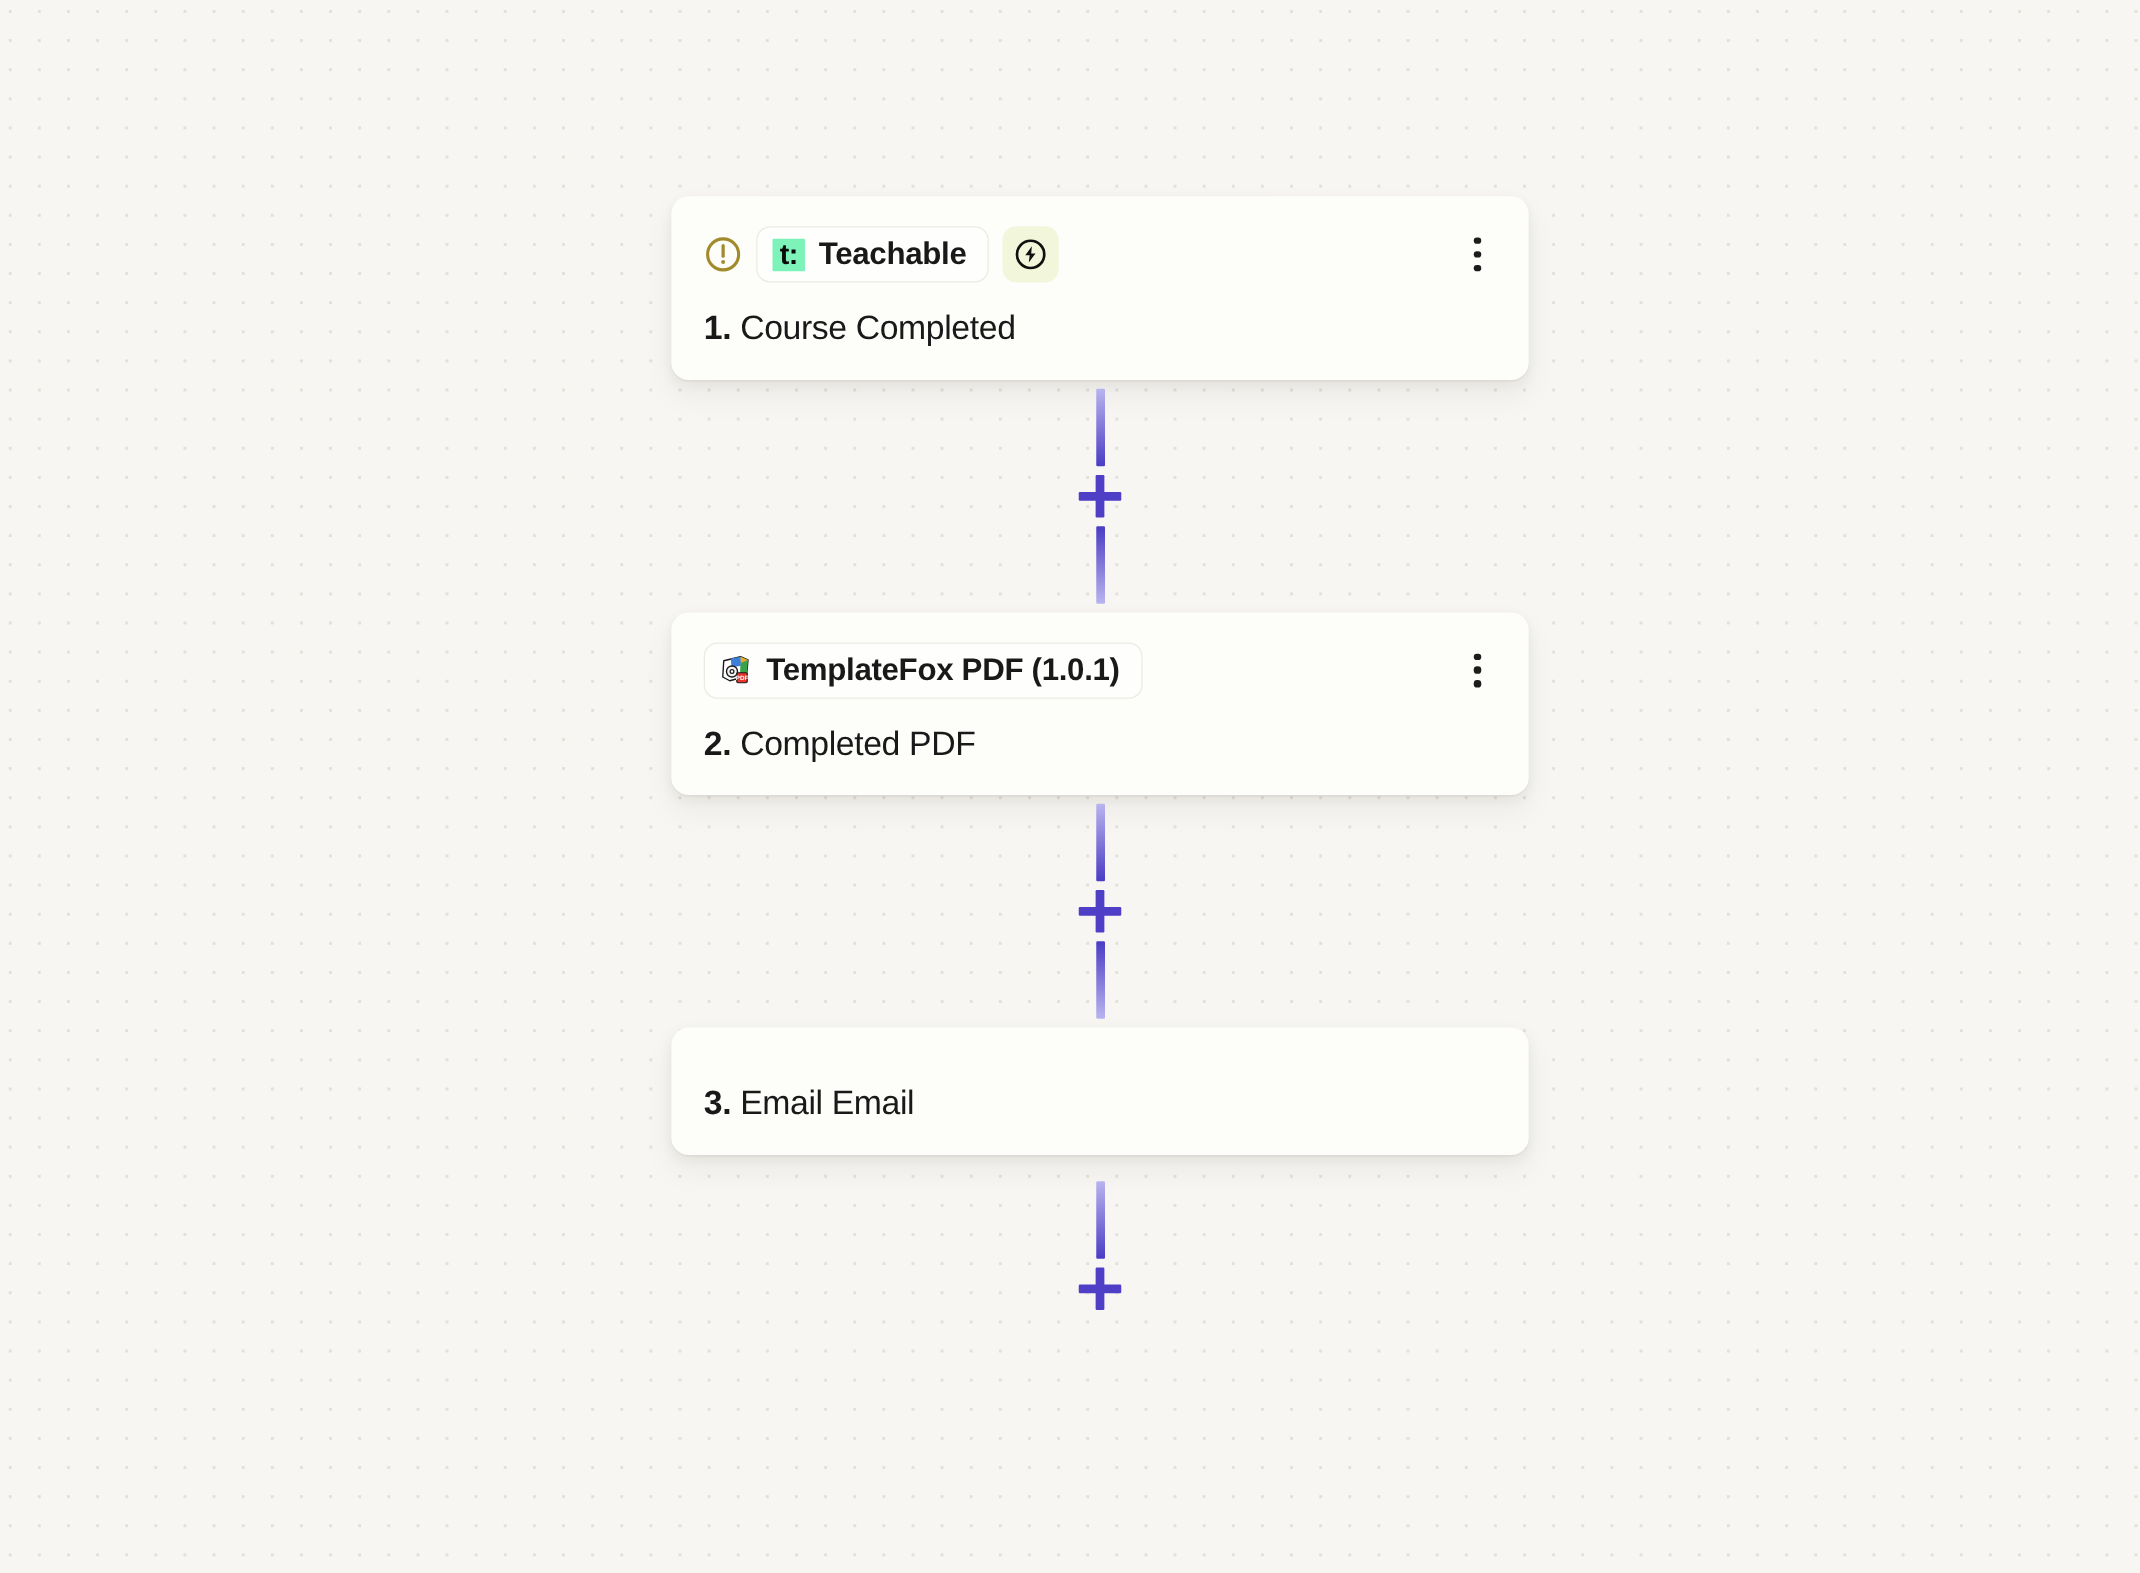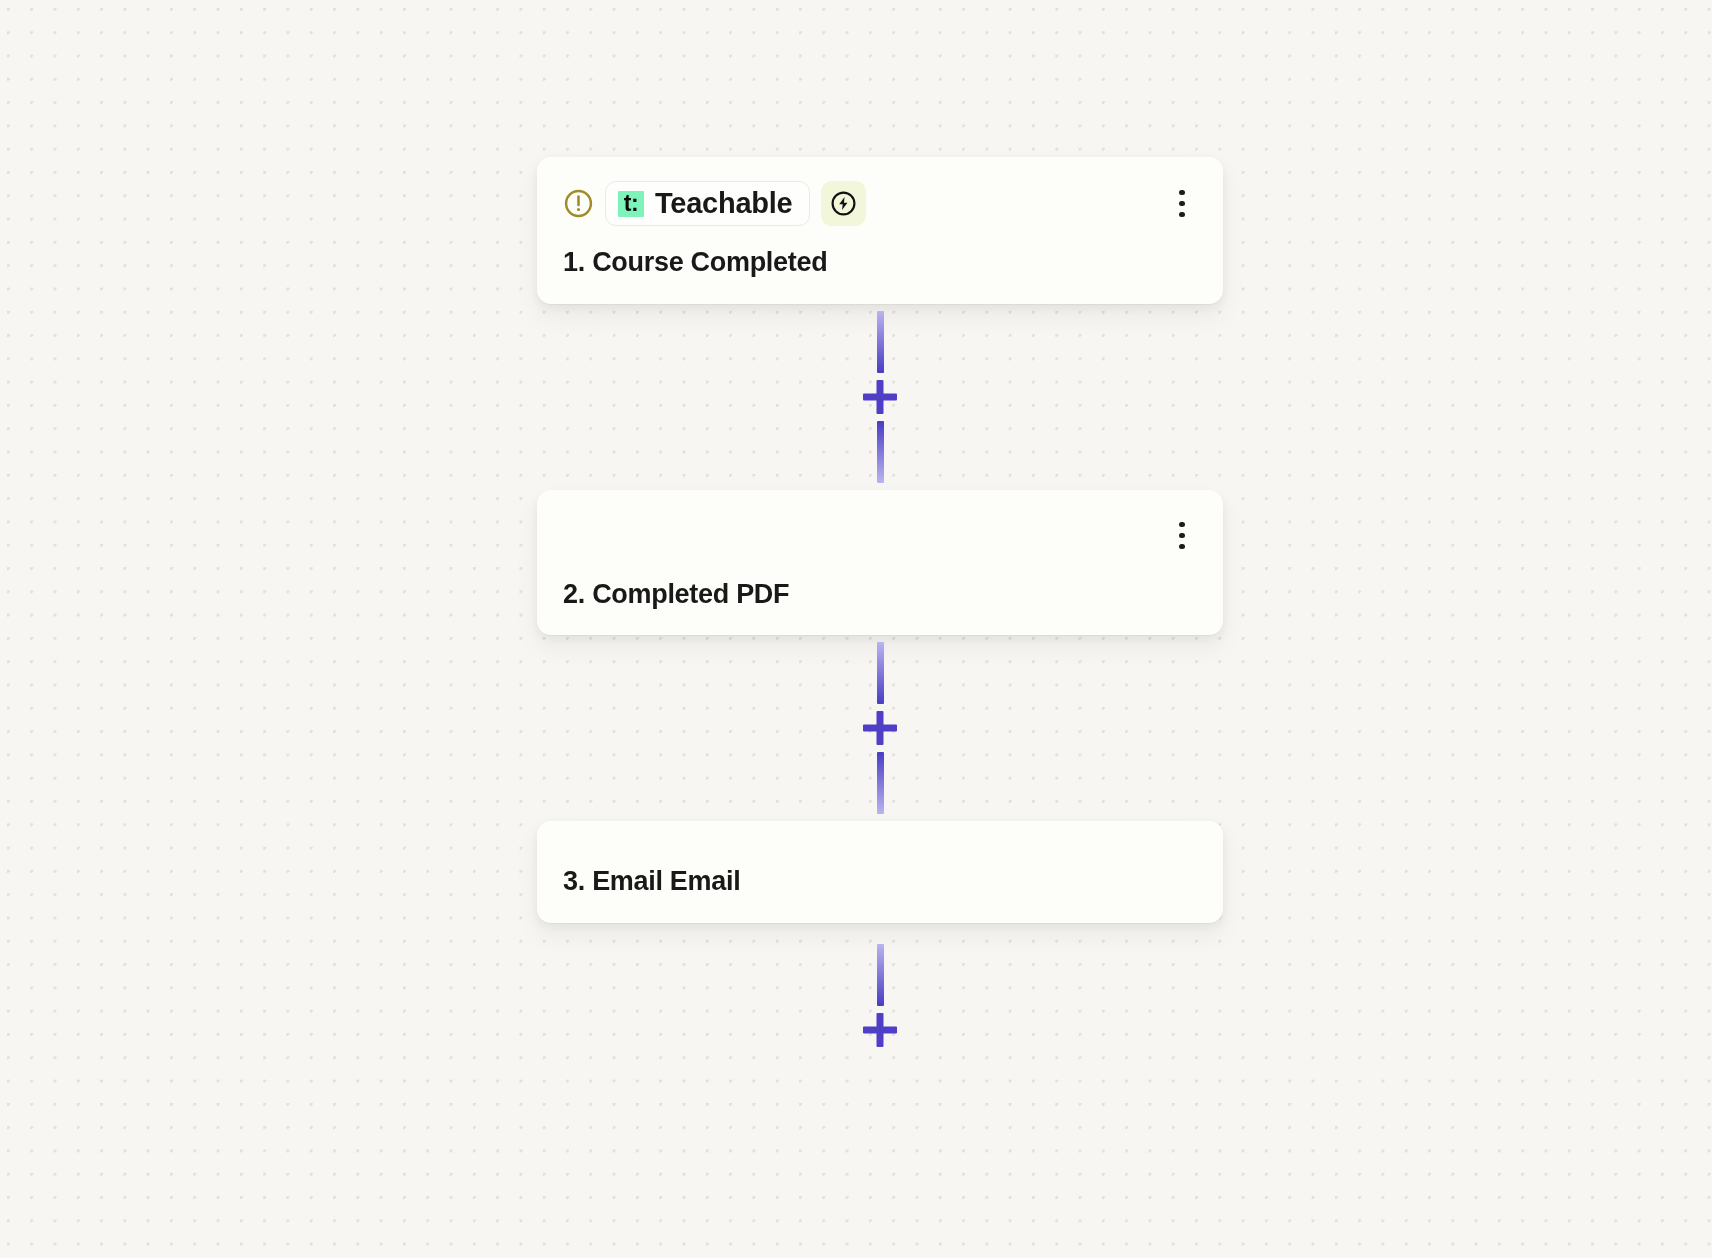--- a/index.html
+++ b/index.html
@@ -68,21 +68,21 @@
     align-items: center;
     gap: 11px;
     border: 1.4px solid #eceae2;
     background: #fefefc;
     border-radius: 11px;
     padding: 8px 17px 8px 12px;
     height: 45px;
   }
 
   .app-chip-label {
-    font-size: 29px;
+    font-size: 25px;
     font-weight: 700;
     color: #191919;
     letter-spacing: -0.25px;
     white-space: nowrap;
     line-height: 1;
   }
 
   
   .logo-box {
     width: 26px;
@@ -147,21 +147,21 @@
     font-size: 27px;
     color: #191919;
     letter-spacing: -0.3px;
     line-height: 1.1;
     white-space: nowrap;
   }
   .node-title .step-num {
     font-weight: 700;
   }
   .node-title .step-label {
-    font-weight: 700;
+    font-weight: 400;
   }
 
   
   .connector {
     position: relative;
     height: 186px;
     display: flex;
     flex-direction: column;
     align-items: center;
     justify-content: center;
@@ -257,20 +257,35 @@
 
     <div class="connector">
       <div class="seg seg-top"></div>
       <div class="plus-btn"></div>
       <div class="seg seg-bottom"></div>
     </div>
 
     <div class="node">
       <div class="node-head">
 
+        <div class="app-chip">
+          <span class="logo-box">
+            <svg width="26" height="26" viewBox="0 0 26 26">
+              <path d="M3 5.6 L16.4 2.4 L22.4 5.0 L21.2 18.0 L7.8 21.6 L2.2 18.6 Z" fill="#ffffff" stroke="#1a1a1a" stroke-width="1.1" stroke-linejoin="round"></path>
+              <path d="M16.4 2.4 L22.4 5.0 L21.2 18.0 L16.0 19.4 Z" fill="#3aa34a"></path>
+              <path d="M8.6 3.8 L16.4 2.4 L16.6 9.6 L9.2 11.0 Z" fill="#3d7fd6"></path>
+              <path d="M16.4 2.4 L22.4 5.0 L17.0 7.2 Z" fill="#f0a72c"></path>
+              <circle cx="9.6" cy="14.2" r="4.4" fill="#f2f2f2" stroke="#1a1a1a" stroke-width="1.1"></circle>
+              <circle cx="9.6" cy="14.2" r="1.5" fill="#ffffff" stroke="#1a1a1a" stroke-width="1"></circle>
+              <rect x="13.4" y="15.2" width="8.4" height="8.0" rx="1" fill="#e8342a" stroke="#1a1a1a" stroke-width="0.9"></rect>
+              <text x="17.6" y="21.2" font-size="5" font-family="Liberation Sans, sans-serif" fill="#ffffff" text-anchor="middle" font-weight="700">PDF</text>
+            </svg>
+          </span>
+          <span class="app-chip-label">TemplateFox PDF (1.0.1)</span>
+        </div>
 
         <div class="kebab">
           <i></i>
           <i></i>
           <i></i>
         </div>
       </div>
 
       <div class="node-title">
         <span class="step-num">2.</span>

